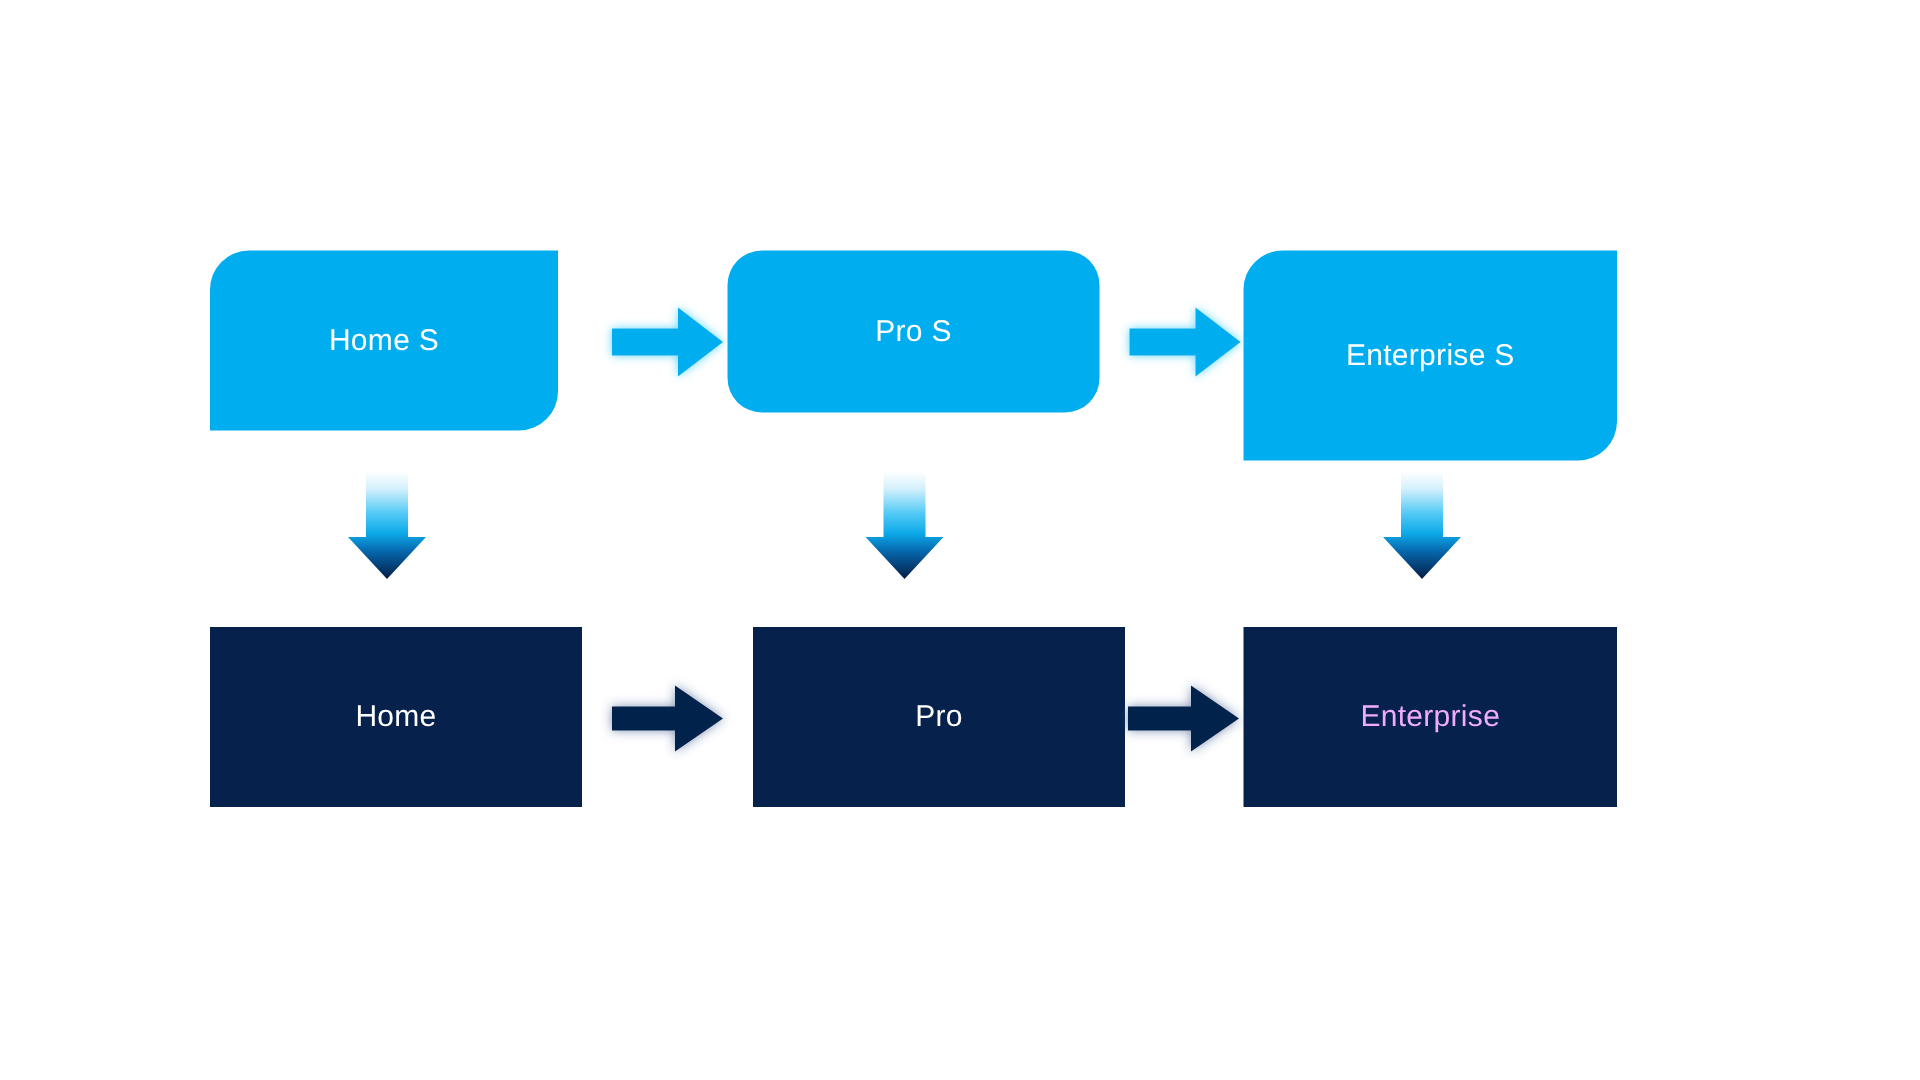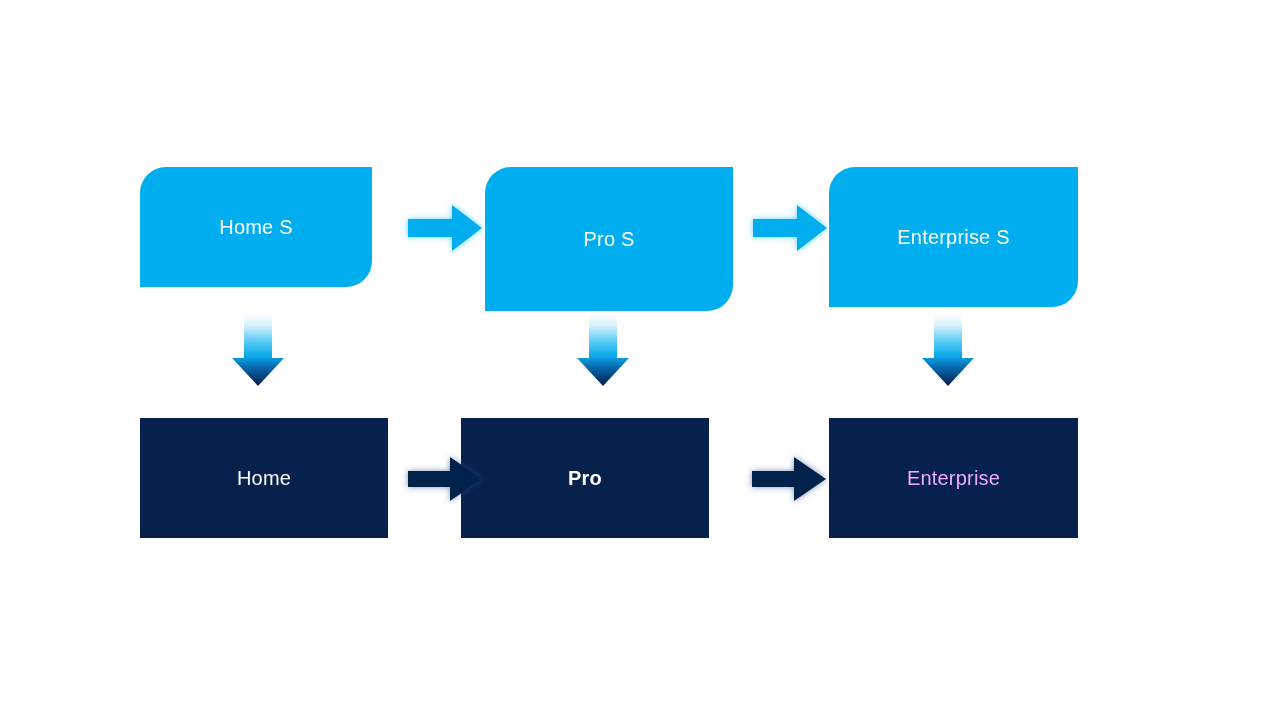--- a/index.html
+++ b/index.html
@@ -43,26 +43,26 @@
     border-radius: 26px 0 26px 0;   
   }
 
   .node.bottom {
     background: #06214C;
     border-radius: 0;
   }
 
   
   #node-home-s       { left: 140px; top: 167px; width: 232px; height: 120px; }
-  #node-pro-s        { left: 485px; top: 167px; width: 248px; height: 144px; }
+  #node-pro-s        { left: 485px; top: 167px; width: 248px; height: 108px; border-radius: 23px; }
   #node-enterprise-s { left: 829px; top: 167px; width: 249px; height: 140px; justify-content: center; }
 
   
   #node-home       { left: 140px; top: 418px; width: 248px; height: 120px; }
-  #node-pro        { left: 461px; top: 418px; width: 248px; height: 120px; font-weight: bold; }
+  #node-pro        { left: 502px; top: 418px; width: 248px; height: 120px; }
   #node-enterprise { left: 829px; top: 418px; width: 249px; height: 120px; }
 
   
   .arrow {
     position: absolute;
     display: block;
   }
   .arrow svg { display: block; overflow: visible; }
 
   

